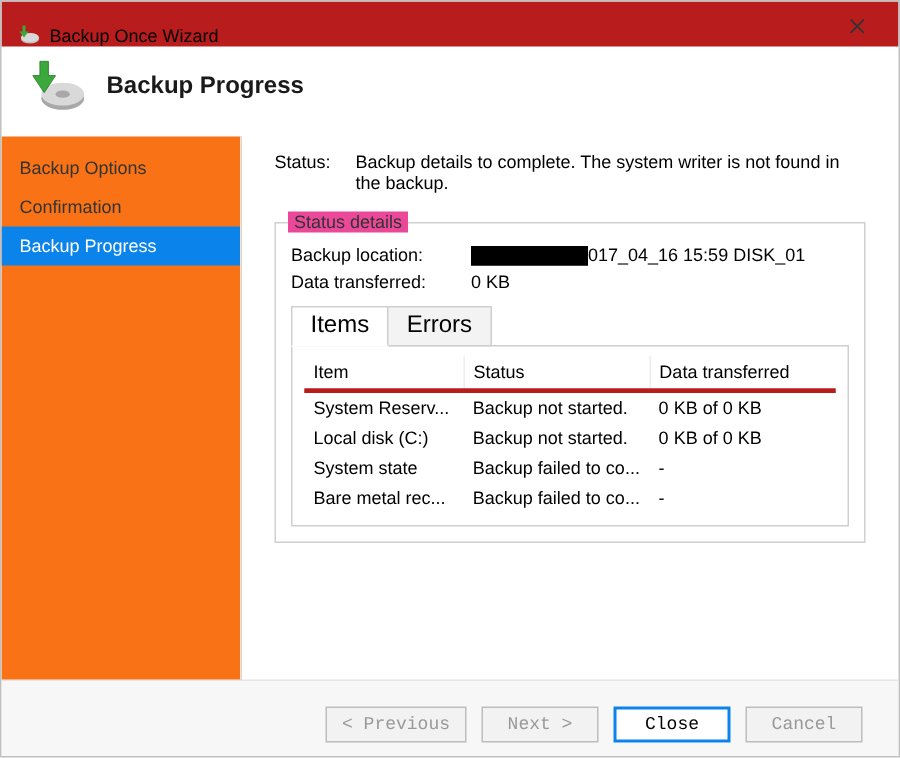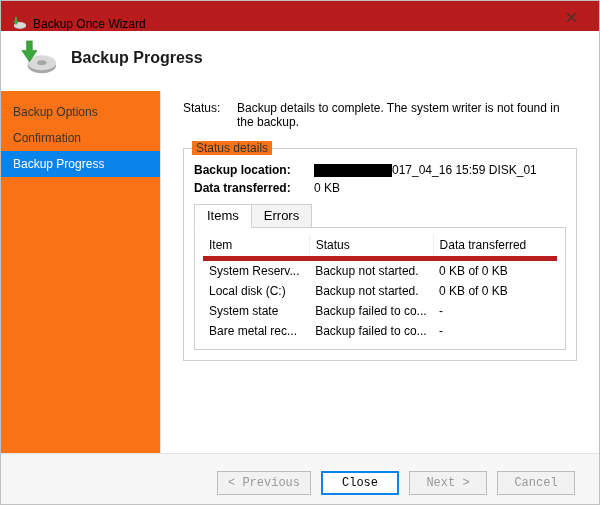--- a/index.html
+++ b/index.html
@@ -70,45 +70,45 @@
   
   .groupbox {
     border: 1px solid #cfcfcf;
     padding: 10px 10px 10px 10px;
     position: relative;
     margin-top: 4px;
   }
   .groupbox .legend {
     position: absolute;
     top: -8px; left: 8px;
-    background: #f97316;
+    background: #ec4899;
     padding: 0 4px;
     font-size: 12px;
     color: #333;
   }
   .kv { display: flex; margin: 4px 0; }
-  .kv .k { width: 120px; font-weight: bold; }
+  .kv .k { width: 120px; }
   .kv .v { flex: 1; }
   .redacted-chip {
     display: inline-block;
     width: 78px; height: 13px;
     background: #000;
     vertical-align: middle;
     border: 1px solid #000;
   }
   
   .tabs {
     display: flex;
     margin-top: 8px;
   }
   .tab {
     padding: 3px 12px 4px 12px;
     border: 1px solid #cfcfcf;
     background: #f3f3f3;
-    font-size: 13px;
+    font-size: 16px;
     position: relative;
     top: 1px;
     margin-right: -1px;
   }
   .tab.active {
     background: #fff;
     border-bottom: 1px solid #fff;
     z-index: 2;
   }
   .tabpanel {
@@ -119,21 +119,21 @@
   table.items {
     width: 100%;
     border-collapse: collapse;
     font-size: 12px;
   }
   table.items th {
     text-align: left;
     font-weight: 400;
     color: #000;
     padding: 4px 6px;
-    border-bottom: 5px solid #b91c1c;
+    border-bottom: 3px solid #b91c1c;
     border-right: 1px solid #eee;
     background: #fff;
   }
   table.items th:last-child { border-right: none; }
   table.items td {
     padding: 3px 6px;
     white-space: nowrap;
     overflow: hidden;
     text-overflow: ellipsis;
     max-width: 0;
@@ -268,16 +268,16 @@
             </tr>
           </tbody>
         </table>
       </div>
     </div>
   </div>
 </div>
 
 <div class="footer">
   <div class="btn">&lt; Previous</div>
+  <div class="btn">Next &gt;</div>
   <div class="btn primary">Close</div>
-  <div class="btn">Next &gt;</div>
   <div class="btn">Cancel</div>
 </div>
 
 </body></html>

